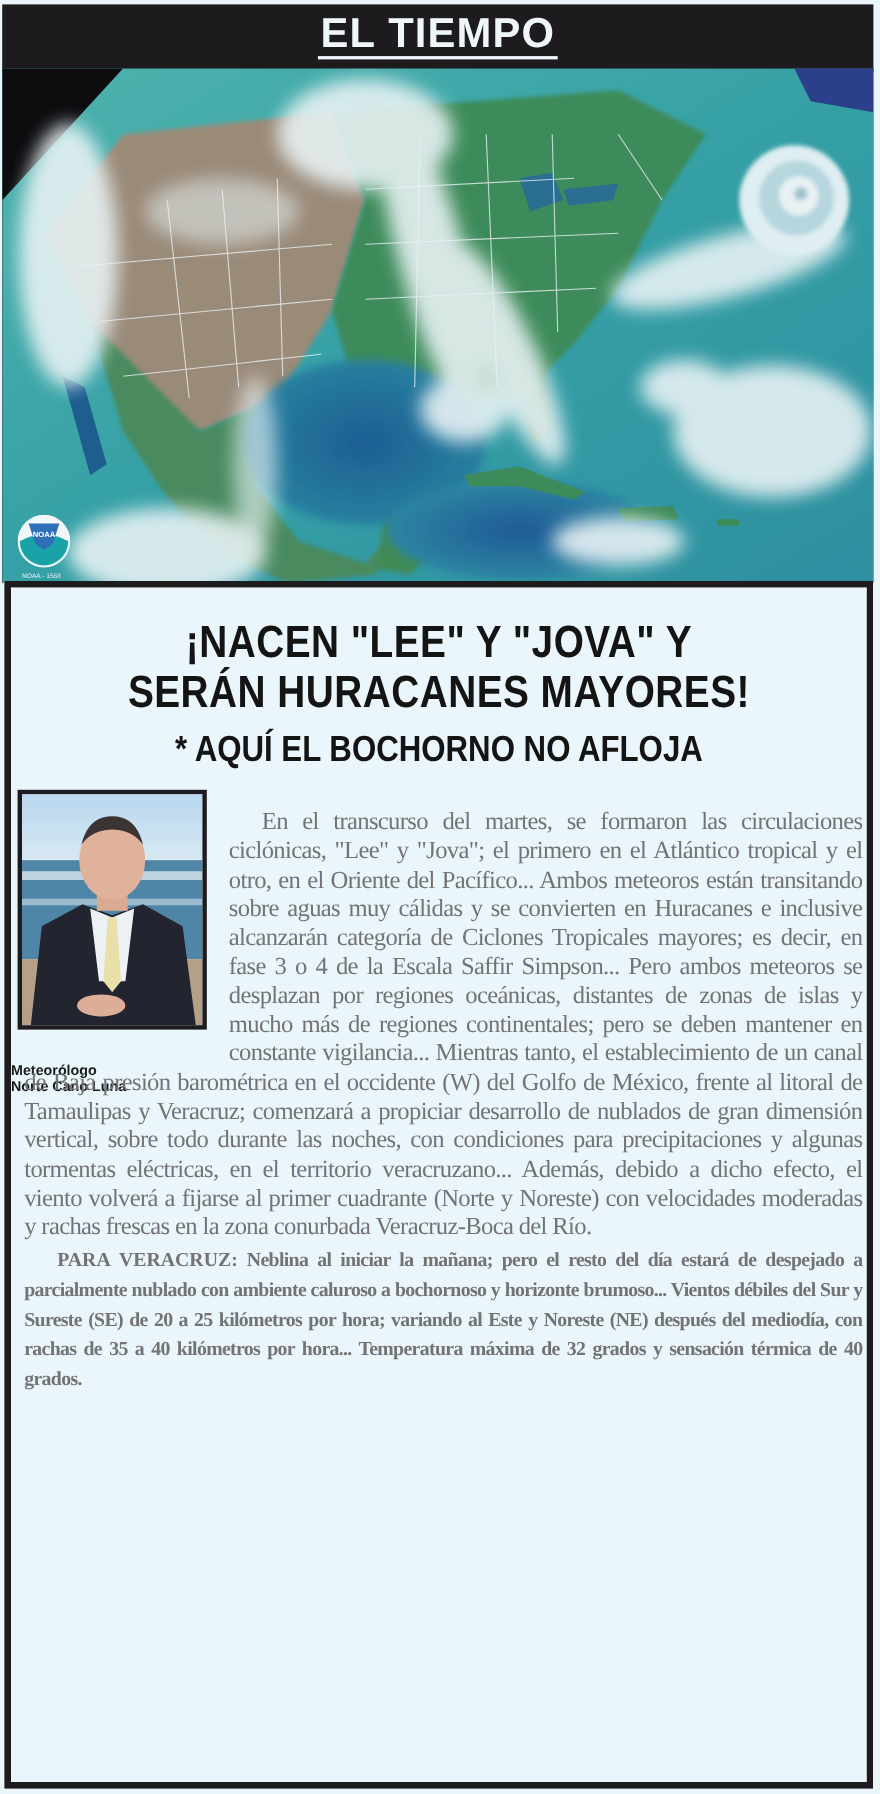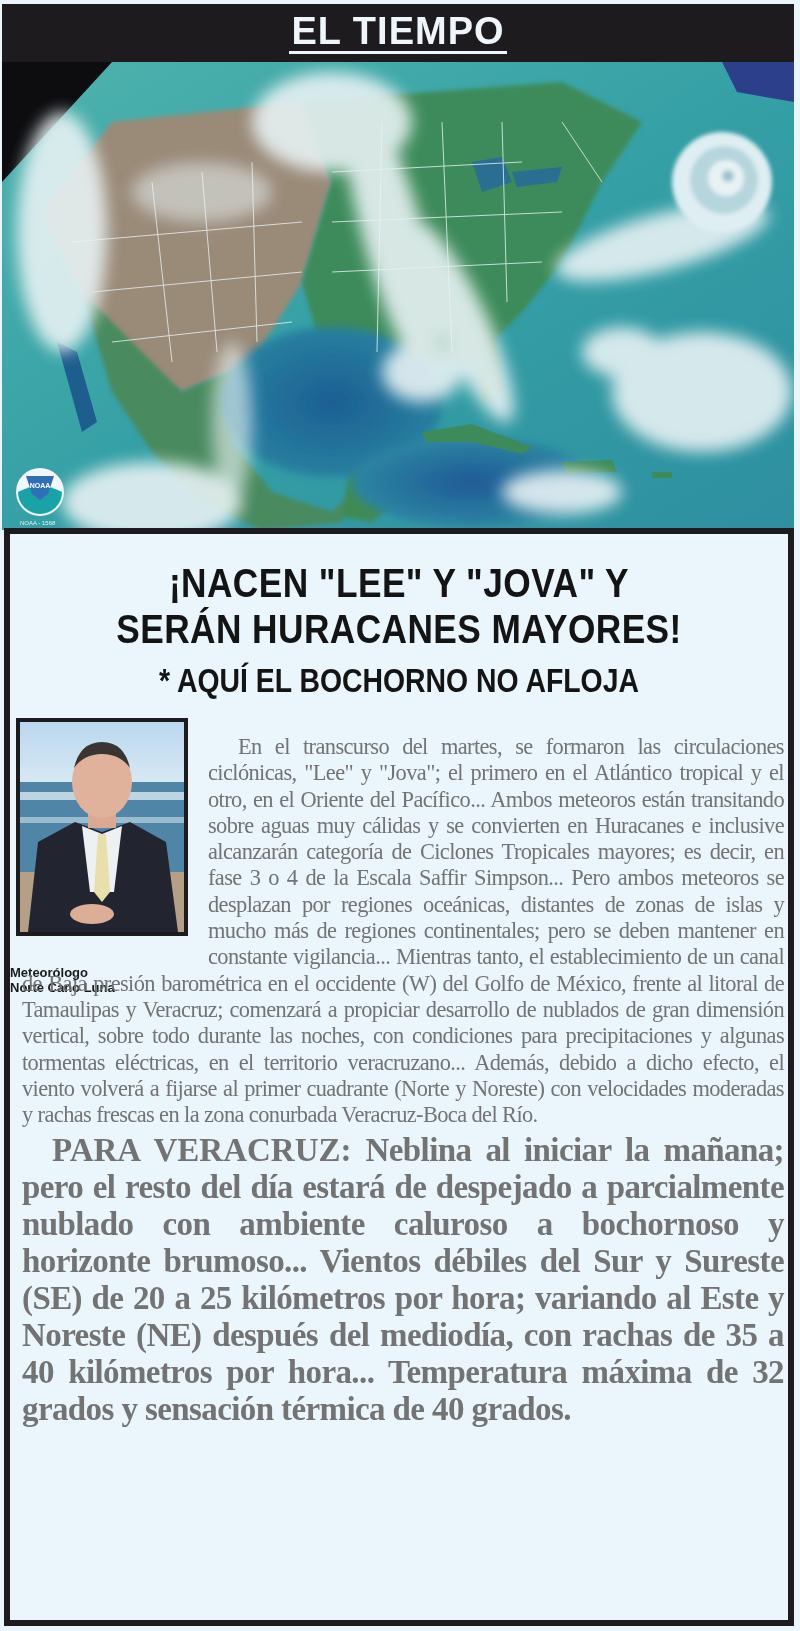--- a/index.html
+++ b/index.html
@@ -65,21 +65,21 @@
       position: absolute; left: 12px; top: 200px; width: 762px;
       font-family: "Liberation Serif", serif; font-size: 22.4px; line-height: 26.3px;
       text-align: justify; color: #737373;
       letter-spacing: -0.6px;
     }
     .body-text .float-spacer {
       float: left; width: 186px; height: 250px; margin-top: -16px;
     }
     .body-text p { text-indent: 30px; }
     .forecast {
-      font-weight: bold; font-size: 33px; line-height: 37px; letter-spacing: -0.6px;
+      font-weight: bold; font-size: 18px; line-height: 27px; letter-spacing: -0.6px;
       margin-top: 4px;
     }
     .forecast .lead { letter-spacing: 0; }
   </style>
 </head>
 <body>
 
 <div class="page">
 
   <div class="header-band">

